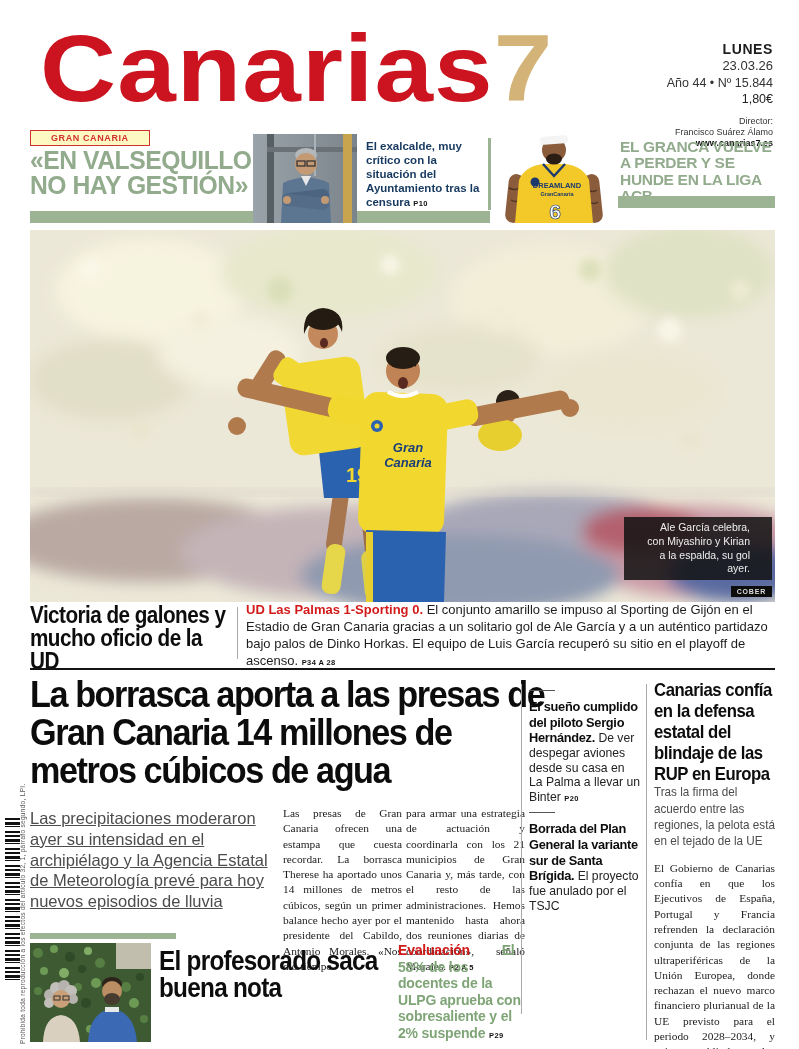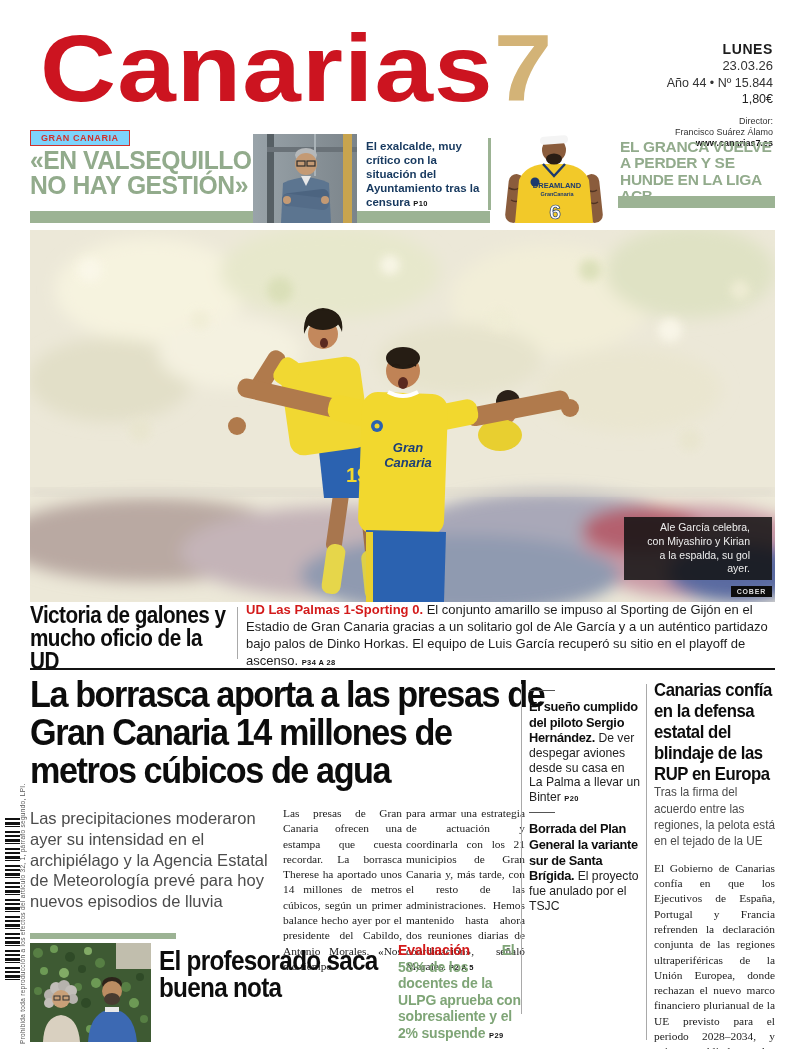--- a/index.html
+++ b/index.html
@@ -16,21 +16,21 @@
   .issue-info{right:26px;top:40px;text-align:right;line-height:1.3;color:#1d1d1d;}
   .issue-info .day{font-size:14px;font-weight:800;letter-spacing:.6px;}
   .issue-info .date{font-size:13px;color:#333;}
   .issue-info .num{font-size:12.5px;color:#333;}
   .issue-info .price{font-size:12.5px;color:#222;margin-bottom:8px;}
   .issue-info .dir{font-size:9px;color:#333;line-height:1.25;}
   .issue-info .web{font-size:9px;font-weight:800;color:#111;}
 
   
   .tag{left:30px;top:130px;border:1.5px solid #d0312d;color:#d0312d;font-size:9px;font-weight:800;
-       letter-spacing:.6px;padding:2px 10px;background:#7dd3fc;}
+       letter-spacing:.6px;padding:2px 20px;background:#fef9c3;}
   .green-head{color:#92ab8c;font-weight:800;}
   .valsequillo{left:30px;top:148px;width:238px;font-size:26px;line-height:.98;letter-spacing:-.5px;
                transform:scaleX(.95);}
   .bar-green{background:#9cb394;}
   .bar-left{left:30px;top:211px;width:460px;height:12px;}
   .bar-right{left:618px;top:196px;width:157px;height:12px;}
   .vline-green{left:488px;top:138px;width:3px;height:72px;background:#9cb394;}
   .exalcalde{left:366px;top:139px;width:118px;font-size:11.5px;font-weight:600;color:#17395f;line-height:1.22;}
   .granca{left:620px;top:139px;width:158px;font-size:15.5px;line-height:1.06;letter-spacing:-.3px;}
   .pageref{font-family:"Liberation Sans",sans-serif;font-size:7.5px;font-weight:800;color:#111;
@@ -281,21 +281,21 @@
     <p class="abs match-para" style="margin:0;">
       <span class="lead">UD Las Palmas 1-Sporting 0.</span>
       <span>El conjunto amarillo se impuso al Sporting de Gijón en el Estadio de Gran Canaria gracias a un solitario gol de Ale García y a un auténtico partidazo bajo palos de Dinko Horkas. El equipo de Luis García recuperó su sitio en el playoff de ascenso.</span>
       <span class="pageref">P34 A 28</span>
     </p>
     <div class="abs black-rule"></div>
   </section>
 
   <section>
     <h1 class="abs lead-head cond" style="margin:0;">La borrasca aporta a las presas de Gran Canaria 14 millones de metros cúbicos de agua</h1>
-    <p class="abs lead-sub" style="margin:0;">Las precipitaciones moderaron ayer su intensidad en el archipiélago y la Agencia Estatal de Meteorología prevé para hoy nuevos episodios de lluvia</p>
+    <p class="abs lead-sub" style="margin:0;text-decoration:underline;">Las precipitaciones moderaron ayer su intensidad en el archipiélago y la Agencia Estatal de Meteorología prevé para hoy nuevos episodios de lluvia</p>
     <p class="abs body-serif col1" style="margin:0;">Las presas de Gran Canaria ofrecen una estampa que cuesta recordar. La borrasca Therese ha aportado unos 14 millones de metros cúbicos, según un primer balance hecho ayer por el presidente del Cabildo, Antonio Morales. «Nos dio tiempo</p>
     <p class="abs body-serif col2" style="margin:0;">
       <span>para armar una estrategia de actuación y coordinarla con los 21 municipios de Gran Canaria y, más tarde, con el resto de las administraciones. Hemos mantenido hasta ahora dos reuniones diarias de coordinación», señaló Morales.</span>
       <span class="pageref">P2 A 5</span>
     </p>
   </section>
 
   <div class="abs vline-gray vline-col1"></div>
   <div class="abs vline-gray vline-col2"></div>
 

